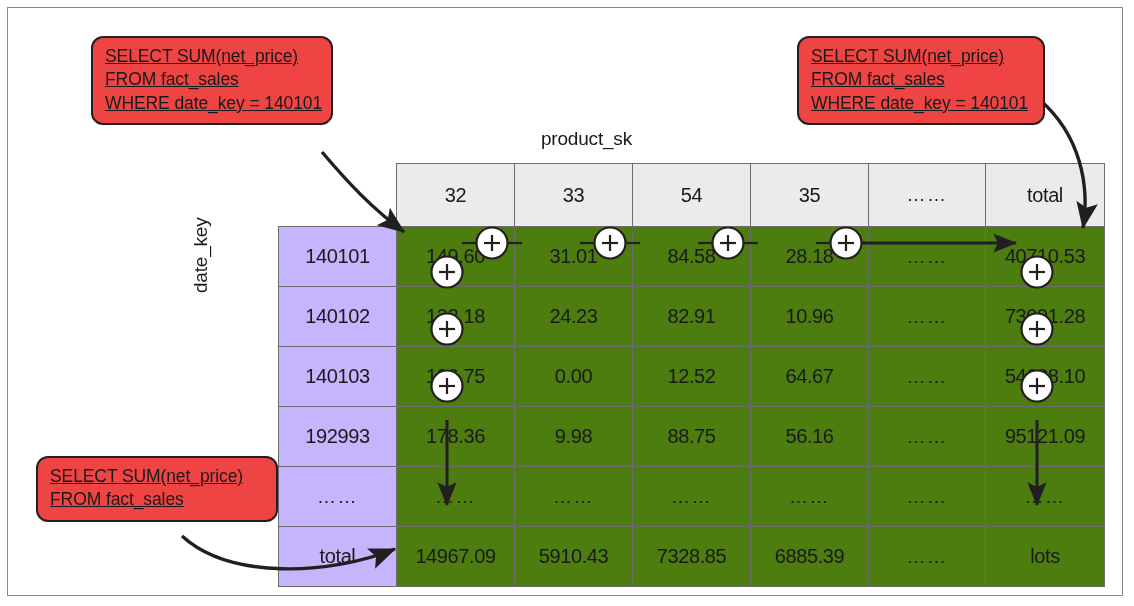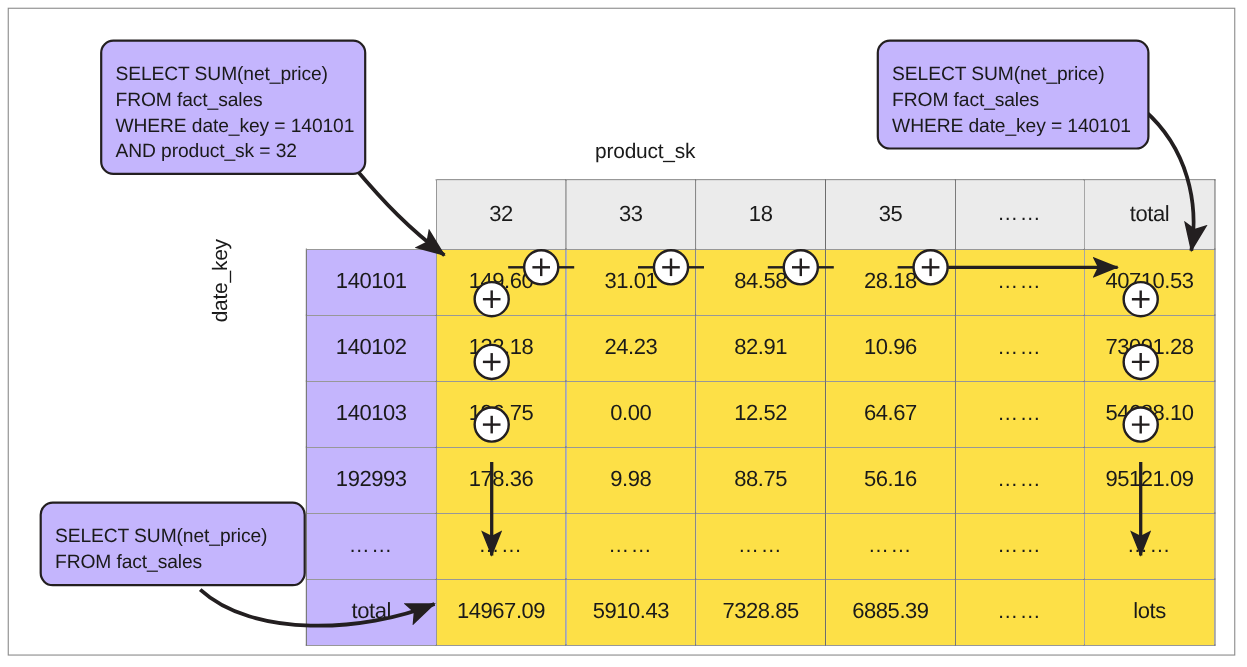--- a/index.html
+++ b/index.html
@@ -2,40 +2,40 @@
 <html><head>
 <meta charset="utf-8">
 <style>
   html,body{margin:0;padding:0;background:#ffffff;}
   body{width:1134px;height:606px;position:relative;overflow:hidden;
        font-family:"Liberation Sans","DejaVu Sans",sans-serif;color:#1a1a1a;}
   #frame{position:absolute;left:7px;top:7px;width:1116px;height:589px;
          border:1.5px solid #8a8a8a;background:#fff;box-sizing:border-box;}
 
   
-  .callout{position:absolute;background:#c4b5fd;border:2px solid #231f20;
-           border-radius:12px;padding:18px 12px 8px 12px;box-sizing:border-box;
-           font-size:17.5px;line-height:1.33;letter-spacing:-0.1px;white-space:nowrap;z-index:30;}
+  .callout{position:absolute;background:#ef4444;border:2px solid #231f20;
+           border-radius:12px;padding:7px 12px 8px 12px;box-sizing:border-box;
+           font-size:17.5px;line-height:1.33;letter-spacing:-0.1px;white-space:nowrap;z-index:30;text-decoration:underline;}
   .callout div{white-space:nowrap;}
   #callout-top-left{left:83px;top:28px;width:242px;}
   #callout-top-right{left:789px;top:28px;width:248px;}
   #callout-bottom-left{left:28px;top:448px;width:242px;}
 
   
   #caption-product{position:absolute;left:501px;top:120px;font-size:19px;
                    letter-spacing:-0.2px;z-index:12;margin-left:32px;}
   #caption-date{position:absolute;left:182px;top:285px;font-size:19px;
                 letter-spacing:-0.2px;transform:rotate(-90deg);
                 transform-origin:left top;z-index:12;}
 
   
   #grid{position:absolute;left:270px;top:155px;width:827px;height:403px;z-index:10;}
   table{border-collapse:collapse;width:827px;height:403px;table-layout:fixed;padding-left:20px;}
   td{border:1px solid #6d6d6d;text-align:center;vertical-align:middle;
-     font-size:20px;letter-spacing:-0.4px;background:#fde047;position:relative;}
+     font-size:20px;letter-spacing:-0.4px;background:#4d7c0f;position:relative;}
   td.hdr{background:#ebebeb;}
   td.rowlab{background:#c4b5fd;}
   col.c-lab{width:118px;}
   col.c-dat{width:118px;}
   col.c-dots{width:117px;}
   col.c-tot{width:119px;}
   tr.hdrrow td{height:60px;}
   tr.datarow td{height:57px;}
   .dots{letter-spacing:1.5px;font-size:19px;}
 
@@ -68,21 +68,21 @@
           <col class="c-dat">
         <col class="c-dat">
           <col class="c-dots">
           <col class="c-tot">
       </colgroup>
       <tbody>
         <tr class="hdrrow">
           <td class="corner"></td>
           <td class="hdr">32</td>
           <td class="hdr">33</td>
-          <td class="hdr">18</td>
+          <td class="hdr">54</td>
           <td class="hdr">35</td>
           <td class="hdr dots">……</td>
           <td class="hdr">total</td>
         </tr>
 
         <tr class="datarow">
           <td class="rowlab">140101</td>
           <td>149.60</td>
           <td>31.01</td>
           <td>84.58</td>
@@ -141,21 +141,20 @@
           <td>lots</td>
         </tr>
       </tbody>
     </table>
   </div>
 
   <div class="callout" id="callout-top-left">
     <div>SELECT SUM(net_price)</div>
     <div>FROM fact_sales</div>
     <div>WHERE date_key = 140101</div>
-    <div>AND product_sk = 32</div>
   </div>
 
   <div class="callout" id="callout-top-right">
     <div>SELECT SUM(net_price)</div>
     <div>FROM fact_sales</div>
     <div>WHERE date_key = 140101</div>
   </div>
 
   <div class="callout" id="callout-bottom-left">
     <div>SELECT SUM(net_price)</div>

